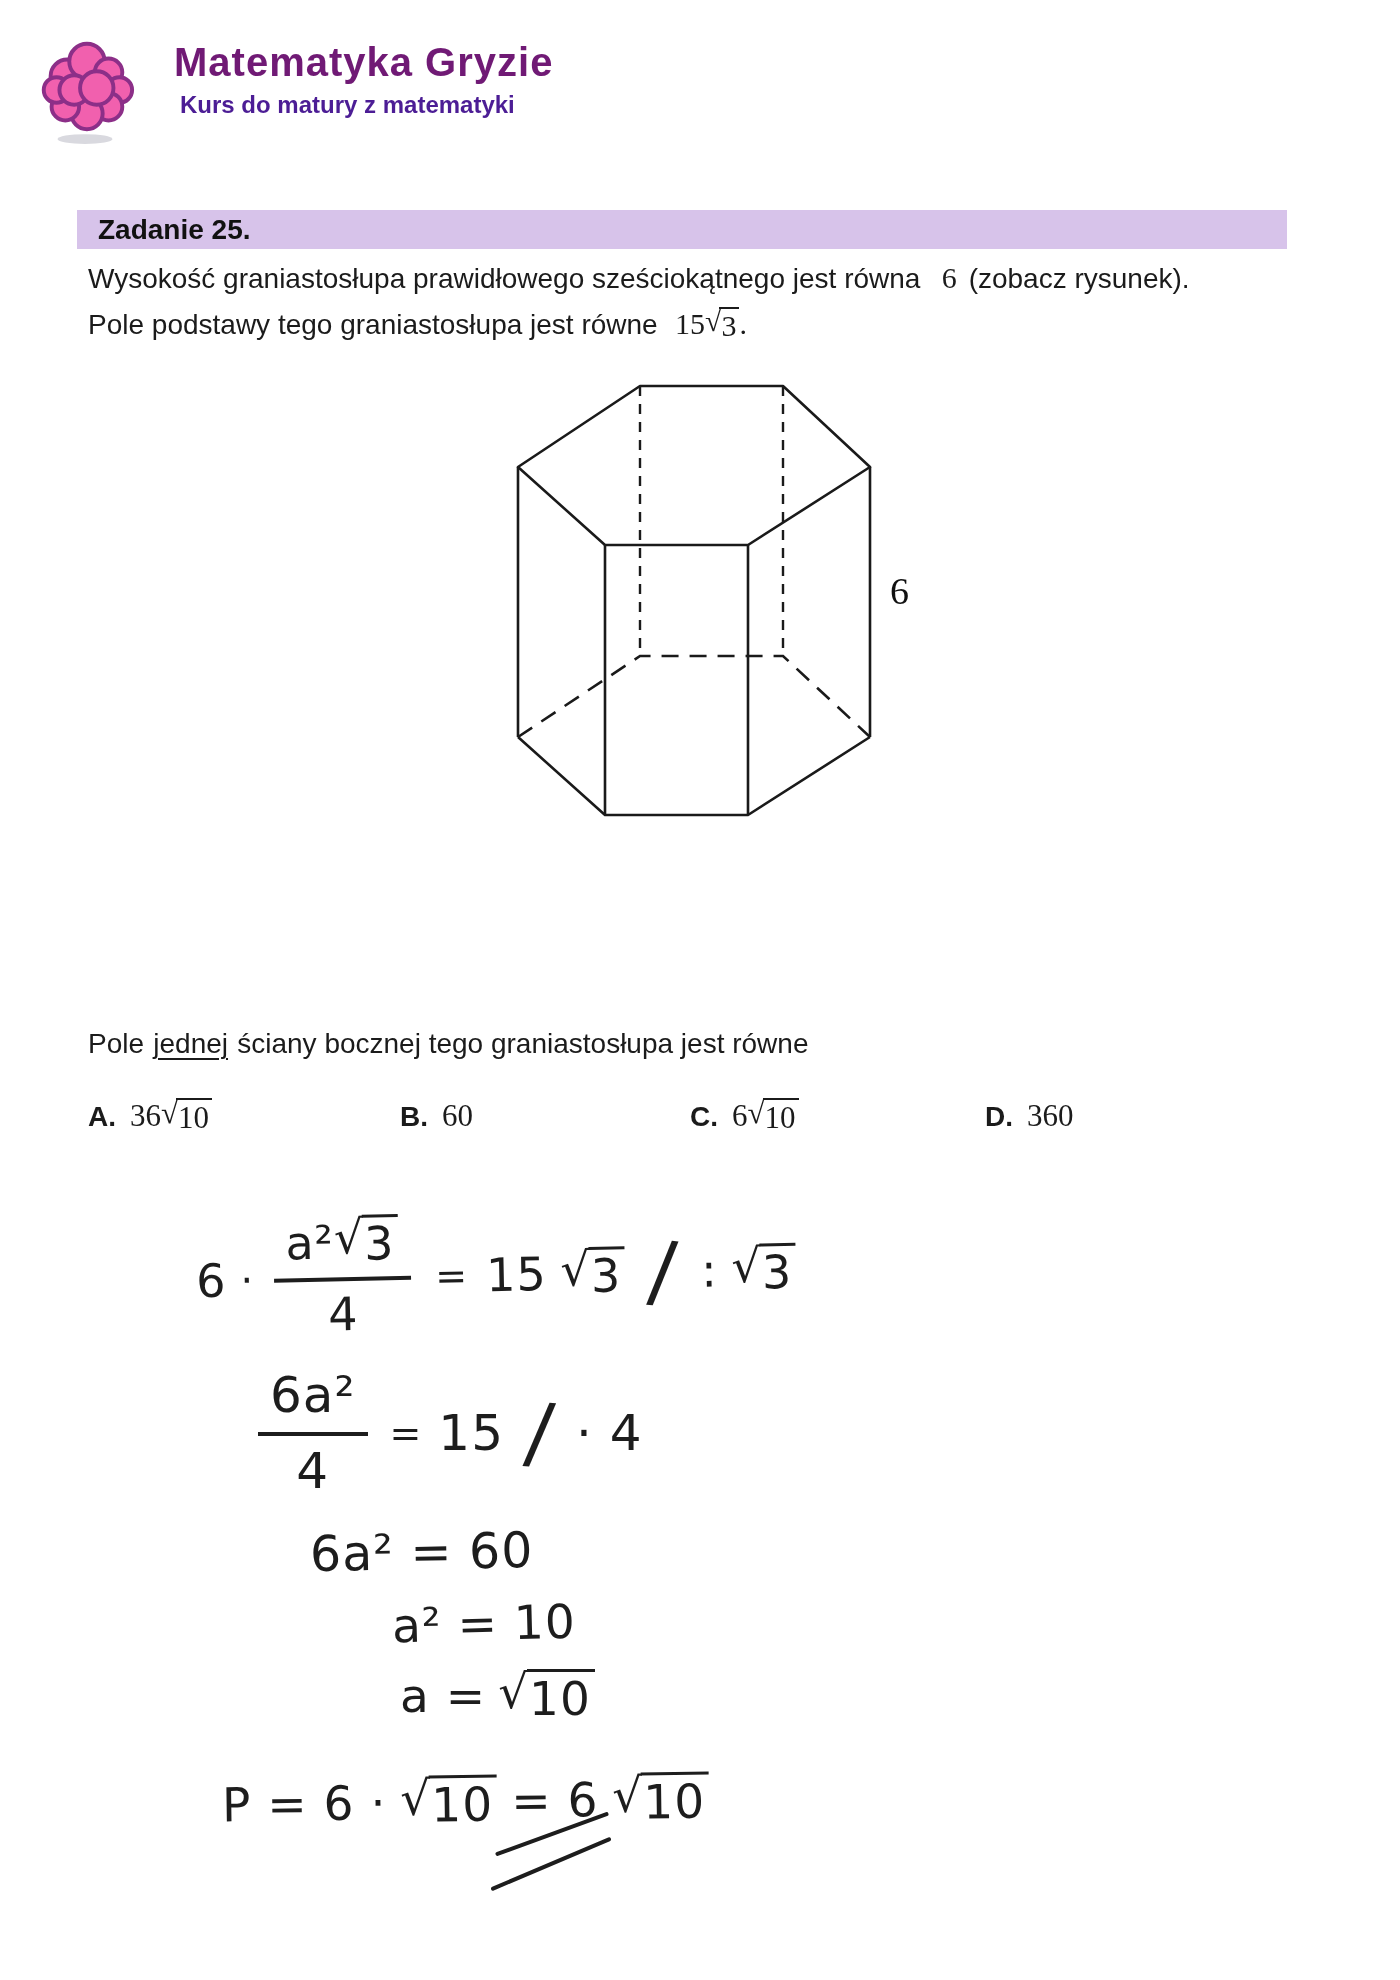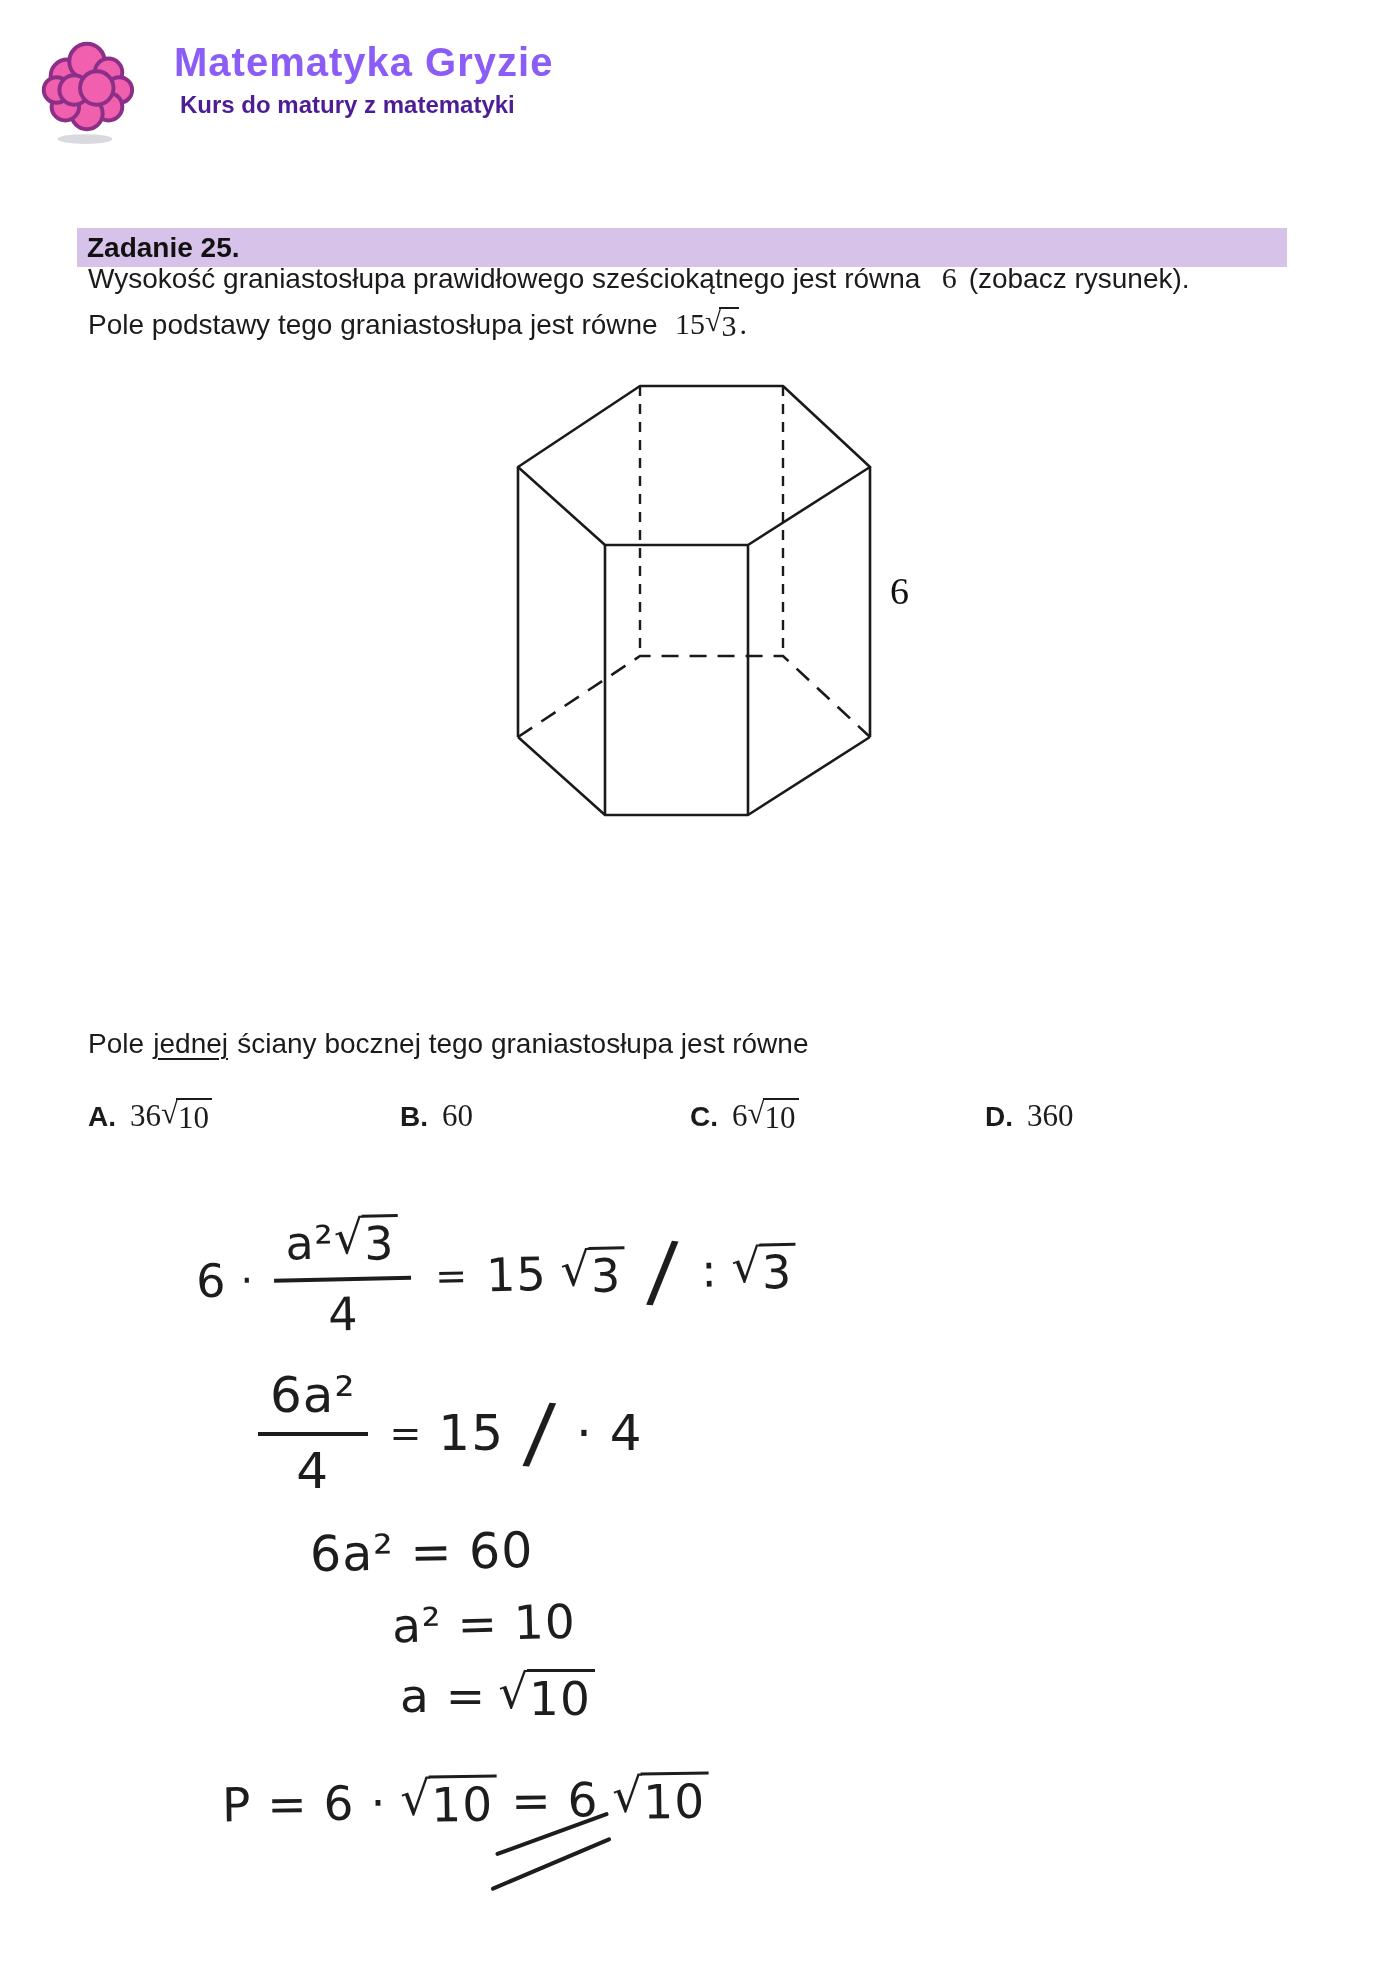--- a/index.html
+++ b/index.html
@@ -3,26 +3,26 @@
 <meta charset="utf-8">
 <style>
   html,body{margin:0;padding:0;background:#ffffff;}
   .page{position:relative;width:1400px;height:1980px;background:#ffffff;overflow:hidden;
         font-family:"Liberation Sans",sans-serif;color:#1b1b1b;}
 
   
   .brand{position:absolute;left:30px;top:30px;display:flex;align-items:flex-start;}
   .brain-svg{width:108px;height:118px;}
   .brand-text{margin-left:36px;margin-top:10px;}
-  .brand-title{font-size:40px;font-weight:bold;color:#8b5cf6;letter-spacing:1px;}
+  .brand-title{font-size:40px;font-weight:bold;color:#701a75;letter-spacing:1px;}
   .brand-sub{font-size:24px;font-weight:bold;color:#4c1d95;margin-top:6px;margin-left:6px;}
 
   
   .bar{position:absolute;left:77px;width:1210px;height:39px;background:#d7c3ea;
-       display:flex;align-items:center;padding-left:10px;box-sizing:border-box;margin-top:18px;}
+       display:flex;align-items:center;padding-left:21px;box-sizing:border-box;}
   .bar1{top:210px;}
   .bar2{top:909px;}
   .bar-title{font-size:28px;font-weight:bold;color:#111;}
   .score-icon{position:absolute;left:293px;top:-15px;width:100px;height:66px;}
 
   
   .para{position:absolute;left:88px;font-size:28px;display:flex;align-items:baseline;white-space:pre;}
   .pline1{top:261px;}
   .pline2{top:307px;}
   .t{margin-right:0.33em;}

